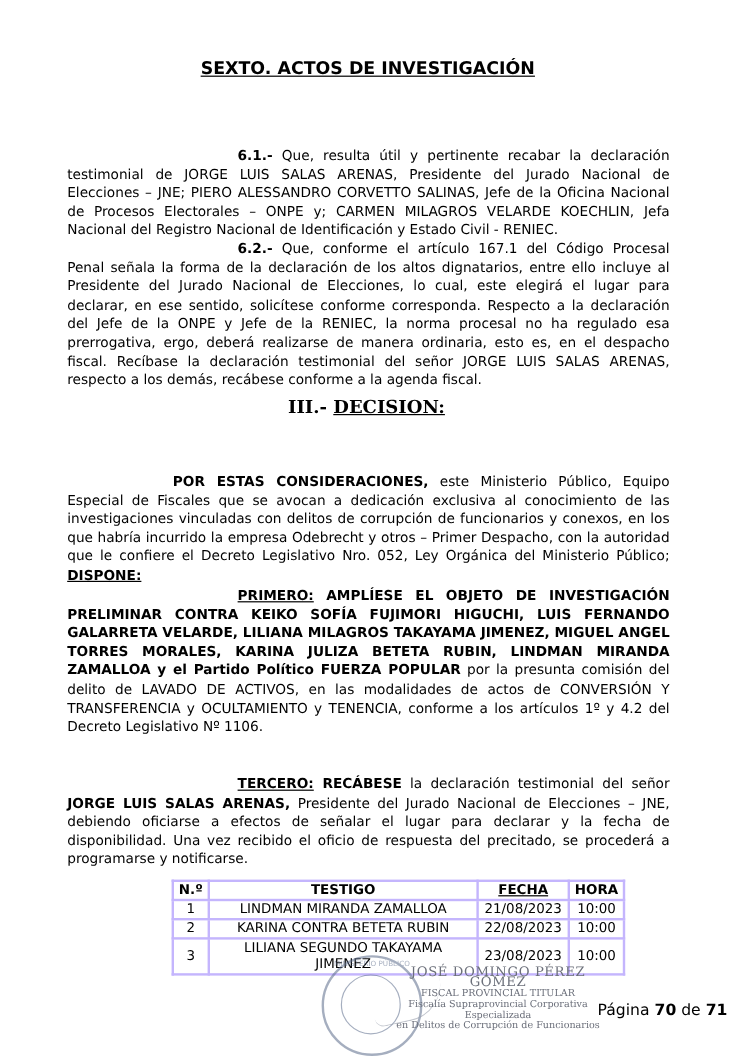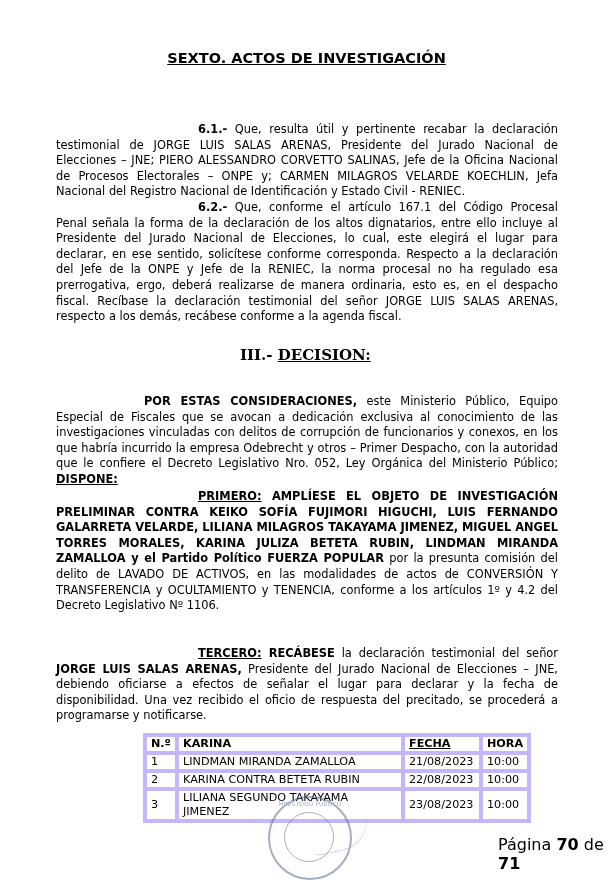--- a/index.html
+++ b/index.html
@@ -12,31 +12,31 @@
     position: absolute; left: 56px; width: 502px;
     font-size: 11.4px; line-height: 15.6px; text-align: justify; margin-top: 40px;
   }
   .b { font-weight: bold; }
   .u { text-decoration: underline; }
   .h-title {
     position: absolute; left: 0; width: 613px; top: 50px; text-align: center;
     font-weight: bold; font-size: 14.5px; text-decoration: underline;
   }
   .h-decision {
-    position: absolute; left: 240px; top: 346px;
+    position: absolute; left: 240px; top: 330px;
     font-family: "DejaVu Serif", serif; font-weight: bold; font-size: 15px;
   }
   .h-decision .u { text-decoration: underline; }
   table.wit {
     position: absolute; left: 143px; top: 733px; border-collapse: collapse;
     font-size: 11.2px;
   }
   table.wit td, table.wit th {
-    border: 4px solid #c4b5fd; padding: 0 4px; height: 14px; line-height: 14px;
-    text-align: left;
+    border: 2px solid #c4b5fd; padding: 0 4px; height: 14px; line-height: 14px;
+    text-align: center;
   }
   table.wit th { font-weight: bold; }
   .stamp {
     position: absolute; left: 268px; top: 796px; width: 80px; height: 80px;
     border: 2px solid #5d6d8c; border-radius: 50%; opacity: 0.55;
   }
   .stamp-inner {
     position: absolute; left: 14px; top: 14px; width: 48px; height: 48px;
     border: 1px solid #5d6d8c; border-radius: 50%;
   }
@@ -48,21 +48,21 @@
     position: absolute; left: 330px; top: 805px; width: 170px;
     font-family: "DejaVu Serif", serif; color: #6b6f7a; font-size: 8px; line-height: 9px;
     text-align: center;
   }
   .sig .name { font-size: 11px; letter-spacing: 0.5px; }
   .scribble {
     position: absolute; left: 310px; top: 820px; width: 60px; height: 30px;
     border-bottom: 1px solid #9aa0ad; border-radius: 0 0 40px 10px; transform: rotate(-12deg); opacity: 0.6;
   }
   .pagenum {
-    position: absolute; left: 498px; top: 835px; font-size: 16px;
+    position: absolute; left: 498px; top: 835px; font-size: 13px;
   }
 </style>
 </head>
 <body>
 
 <div class="page">
 
   <div class="h-title">SEXTO. ACTOS DE INVESTIGACIÓN</div>
 
   <div class="p" style="top:82px;">
@@ -89,21 +89,21 @@
 
   <div class="p" style="top:606px;">
     <span style="display:inline-block;width:142px;"></span><span class="b u">TERCERO:</span><span class="b"> RECÁBESE</span><span> la declaración testimonial del señor </span><span class="b">JORGE LUIS SALAS ARENAS,</span><span> Presidente del Jurado Nacional de Elecciones – JNE, debiendo oficiarse a efectos de señalar el lugar para declarar y la fecha de disponibilidad. Una vez recibido el oficio de respuesta del precitado, se procederá a programarse y notificarse.</span>
   </div>
 
 
   <table class="wit">
     <tbody>
         <tr>
       <th style="width:20px;">N.º</th>
-      <th style="width:214px;">KARINA</th>
+      <th style="width:214px;">TESTIGO</th>
       <th style="width:66px;text-decoration:underline;">FECHA</th>
       <th style="width:36px;">HORA</th>
     </tr>
     <tr>
       <td>1</td>
       <td>LINDMAN MIRANDA ZAMALLOA</td>
       <td>21/08/2023</td>
       <td>10:00</td>
     </tr>
     <tr>
@@ -121,20 +121,26 @@
   </tbody>
     </table>
 
   <div class="stamp">
     <div class="stamp-text">MINISTERIO PÚBLICO</div>
     <div class="stamp-inner"></div>
   </div>
 
   <div class="scribble"></div>
 
+  <div class="sig">
+    <div class="name">JOSÉ DOMINGO PÉREZ GÓMEZ</div>
+    <div>FISCAL PROVINCIAL TITULAR</div>
+    <div>Fiscalía Supraprovincial Corporativa Especializada</div>
+    <div>en Delitos de Corrupción de Funcionarios</div>
+  </div>
 
   <div class="pagenum">
     <span>Página</span>
     <span class="b">70</span>
     <span>de</span>
     <span class="b">71</span>
   </div>
 
 </div>
 

